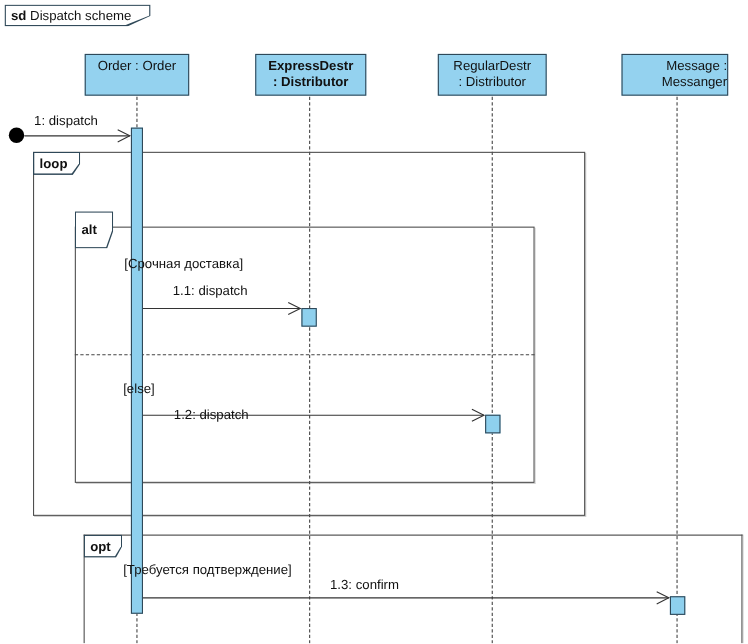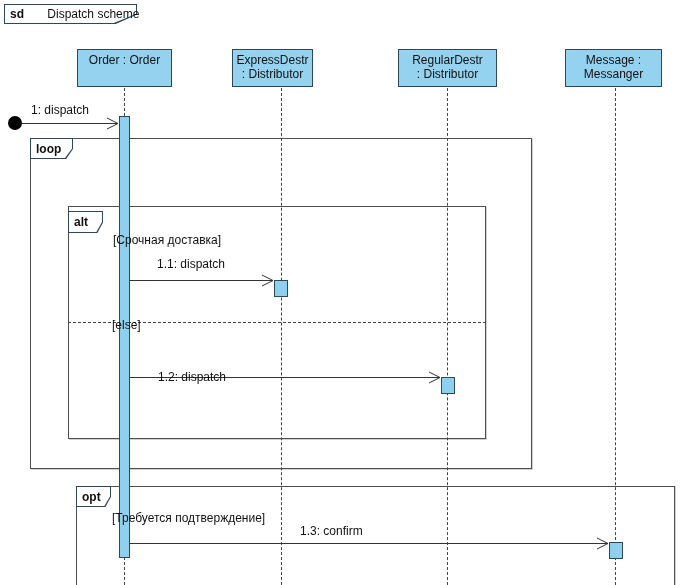--- a/index.html
+++ b/index.html
@@ -52,66 +52,66 @@
 </style>
 </head>
 <body>
 
 <div id="canvas">
 
   <div class="pent" style="left:4px;top:4px;width:133px;height:20px;">
     <div class="pent-bg"></div>
     <div class="pent-in"></div>
     <div class="pent-text">
-      <span>sd</span>&nbsp;<span style="font-weight:normal;margin-left:20px;">Dispatch scheme</span>
+      <span>sd</span>&nbsp;<span style="font-weight:normal;">Dispatch scheme</span>
     </div>
   </div>
 
   <div class="lifeline" style="left:124px;"></div>
   <div class="lifeline" style="left:281px;"></div>
   <div class="lifeline" style="left:447px;"></div>
   <div class="lifeline" style="left:615px;"></div>
 
   <div class="head" style="left:77px;width:95px;">
     <div>Order : Order</div>
     <div></div>
   </div>
-  <div class="head" style="left:232px;width:81px;">
+  <div class="head" style="left:232px;width:101px;font-weight:bold;">
     <div>ExpressDestr</div>
     <div>: Distributor</div>
   </div>
   <div class="head" style="left:398px;width:99px;">
     <div>RegularDestr</div>
     <div>: Distributor</div>
   </div>
-  <div class="head" style="left:565px;width:97px;">
+  <div class="head" style="left:565px;width:97px;text-align:right;">
     <div>Message :</div>
     <div>Messanger</div>
   </div>
 
   <div class="fragment" style="left:30px;top:138px;width:502px;height:331px;"></div>
   <div class="pent" style="left:30px;top:138px;width:43px;height:21px;">
     <div class="pent-bg"></div>
     <div class="pent-in"></div>
     <div class="pent-text">
         <span>loop</span>
       </div>
   </div>
 
   <div class="fragment" style="left:68px;top:206px;width:418px;height:233px;"></div>
-  <div class="pent" style="left:68px;top:211px;width:35px;height:22px;">
+  <div class="pent" style="left:68px;top:192px;width:35px;height:34px;">
     <div class="pent-bg"></div>
     <div class="pent-in"></div>
     <div class="pent-text">
         <span>alt</span>
       </div>
   </div>
   <span class="lbl" style="left:113px;top:233px;">[Срочная доставка]</span>
   <div class="divider" style="left:68px;top:322px;width:418px;"></div>
-  <span class="lbl" style="left:112px;top:318px;">[else]</span>
+  <span class="lbl" style="left:112px;top:346px;">[else]</span>
 
   <div class="fragment openbottom" style="left:76px;top:486px;width:599px;height:99px;"></div>
   <div class="pent" style="left:76px;top:486px;width:35px;height:21px;">
     <div class="pent-bg"></div>
     <div class="pent-in"></div>
     <div class="pent-text">
         <span>opt</span>
       </div>
   </div>
   <span class="lbl" style="left:112px;top:511px;">[Требуется подтверждение]</span>

